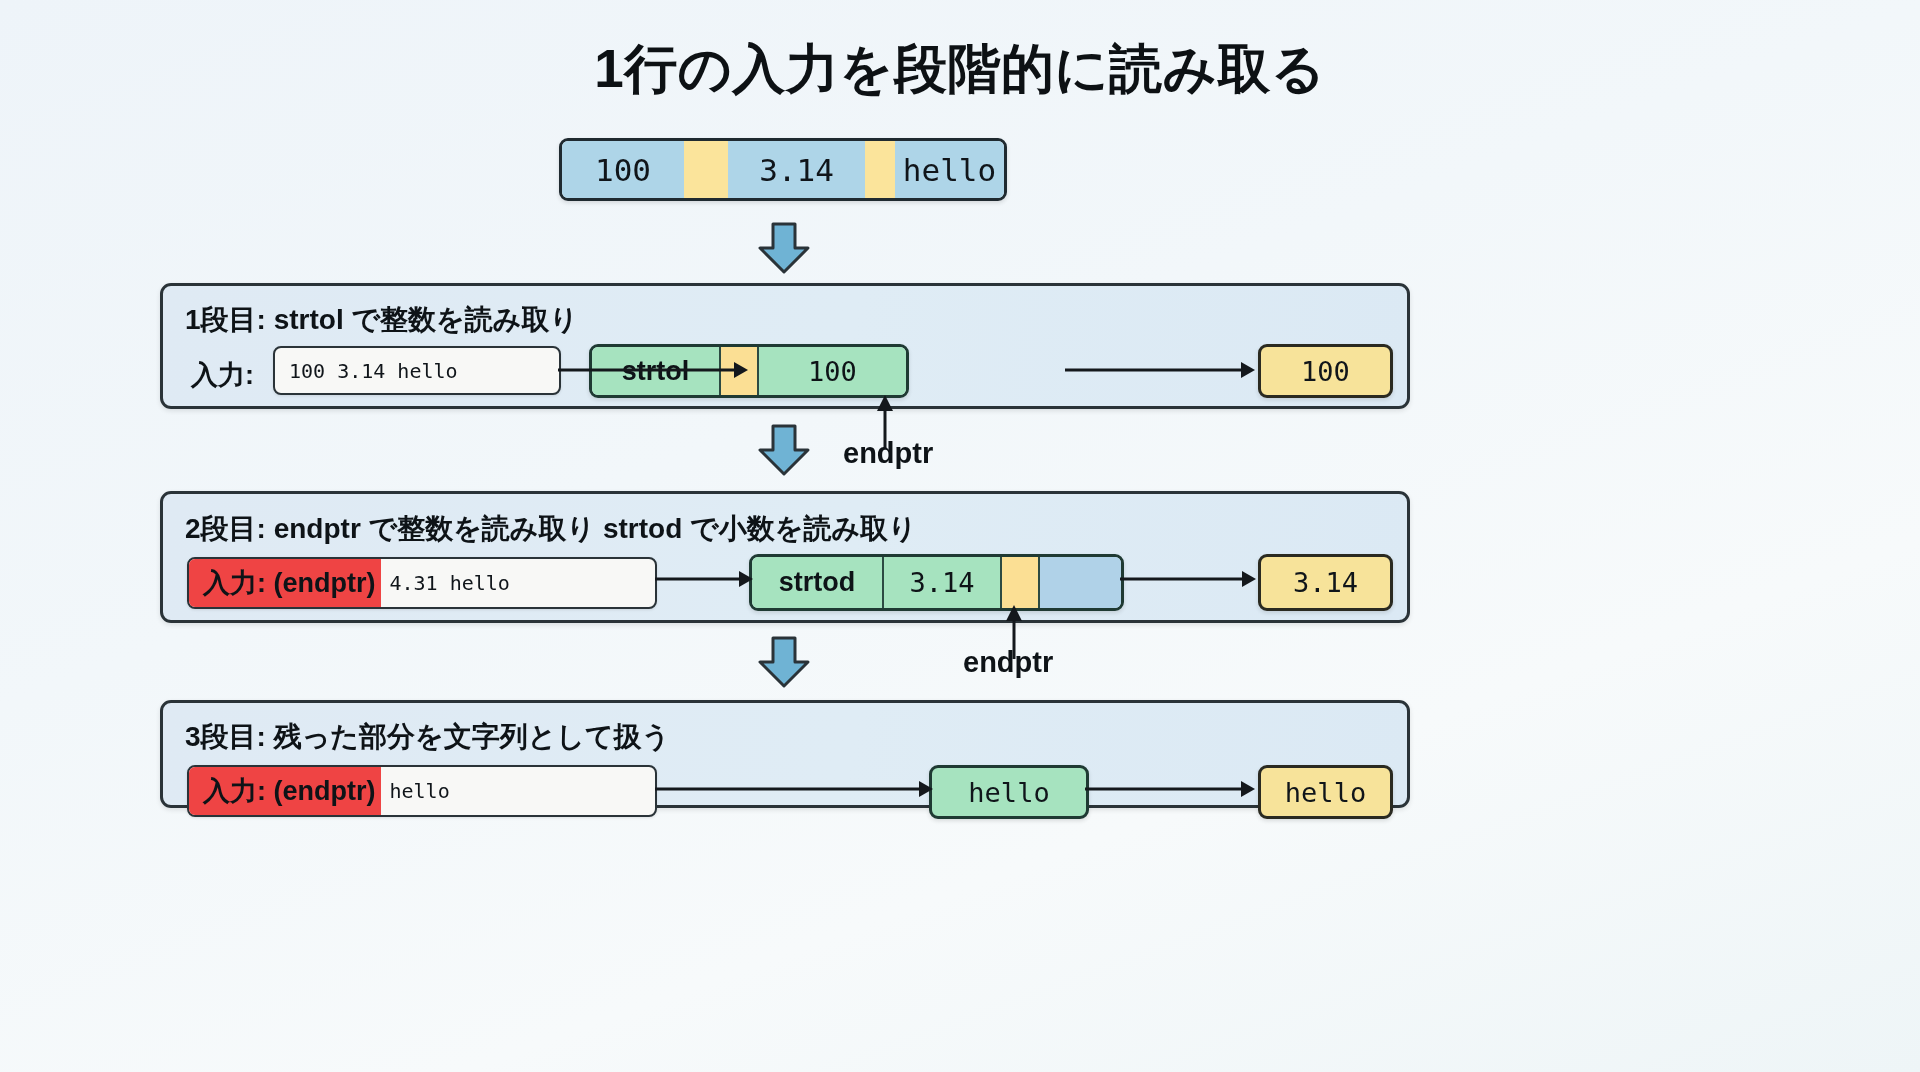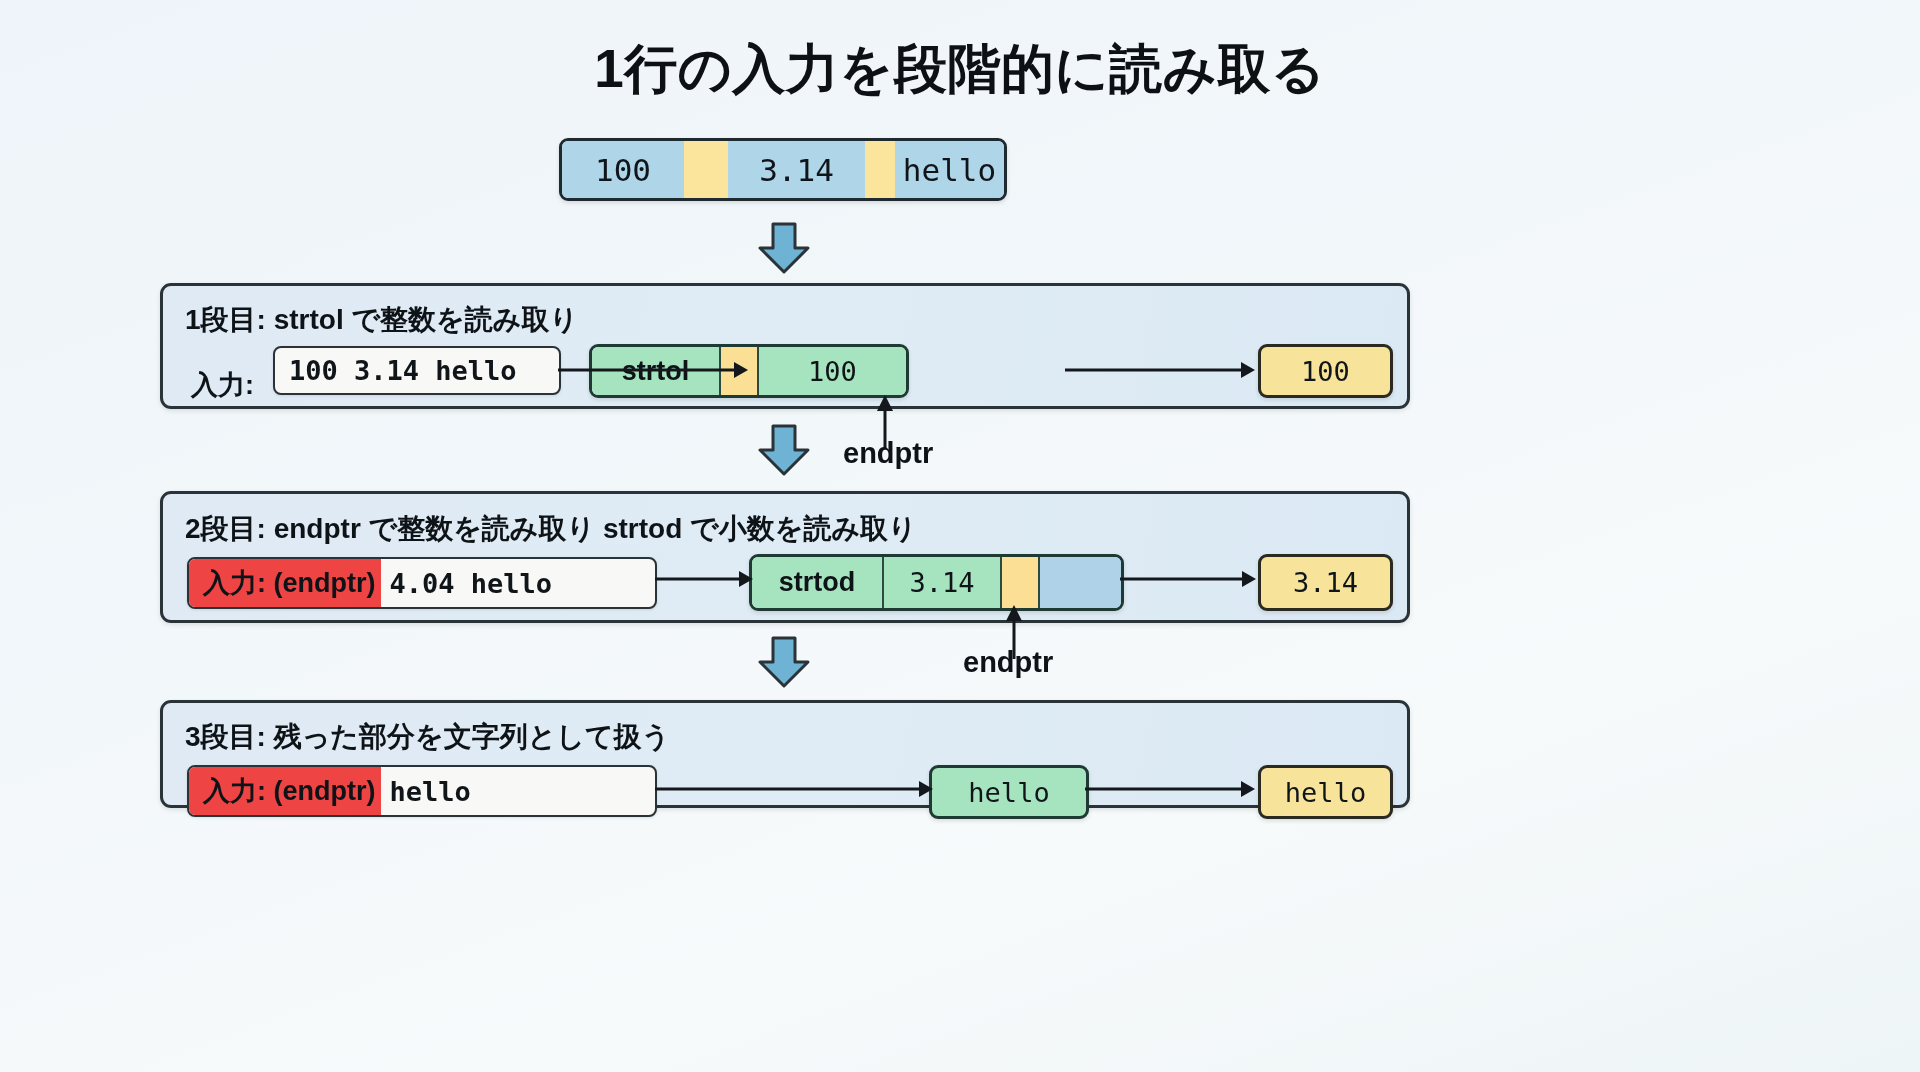--- a/index.html
+++ b/index.html
@@ -106,24 +106,23 @@
     align-items: center;
     padding: 0 6px 0 14px;
     font-size: 27px;
     font-weight: bold;
     background: #ef4444;
     color: #0e1317;
     white-space: nowrap;
   }
   .inbox .code {
     padding: 0 14px 0 8px;
-    font-size: 27px;
+    font-size: 20px;
     color: #10151a;
     white-space: nowrap;
-    font-weight: bold;
   }
 
   .fnbox {
     position: absolute;
     border: 3px solid #1f3a33;
     border-radius: 9px;
     box-sizing: border-box;
     display: flex;
     overflow: hidden;
     box-shadow: 0 2px 4px rgba(0,0,0,.12);
@@ -198,21 +197,21 @@
 
 <div class="downarrow" style="left:757px; top:222px;">
   <svg width="54" height="52" viewBox="0 0 54 52">
     <path d="M16 2 H38 V26 H51 L27 50 L3 26 H16 Z" fill="#6fb3d4" stroke="#2a3338" stroke-width="3" stroke-linejoin="round"></path>
   </svg>
 </div>
 
 <div class="stage" style="top:283px; height:126px;padding-left:8px;">
   <div class="stage-title" style="top:15px;">1段目: strtol で整数を読み取り</div>
 
-  <div class="lbl-nyu" style="left:28px; top:81px;">入力:</div>
+  <div class="lbl-nyu" style="left:28px; top:71px;">入力:</div>
 
   <div class="inbox" style="left:110px; top:60px; width:288px; height:49px;">
     <div class="code mono" style="padding-left:14px">100 3.14 hello</div>
   </div>
 
   <div class="fnbox" style="left:426px; top:58px; width:320px; height:54px;">
     <div class="cell green name" style="width:127px">strtol</div>
     <div class="cell yellow" style="width:36px"></div>
     <div class="cell green mono" style="flex:1">100</div>
   </div>
@@ -245,21 +244,21 @@
   <svg width="54" height="52" viewBox="0 0 54 52">
     <path d="M16 2 H38 V26 H51 L27 50 L3 26 H16 Z" fill="#6fb3d4" stroke="#2a3338" stroke-width="3" stroke-linejoin="round"></path>
   </svg>
 </div>
 
 <div class="stage" style="top:491px; height:132px;">
   <div class="stage-title" style="top:16px;">2段目: endptr で整数を読み取り strtod で小数を読み取り</div>
 
   <div class="inbox" style="left:24px; top:63px; width:470px; height:52px;">
     <div class="pre">入力: (endptr)</div>
-    <div class="code mono">4.04 hello</div>
+    <div class="code mono">4.31 hello</div>
   </div>
 
   <div class="fnbox" style="left:586px; top:60px; width:375px; height:57px;">
     <div class="cell green name" style="width:130px">strtod</div>
     <div class="cell green mono" style="width:116px">3.14</div>
     <div class="cell yellow" style="width:36px"></div>
     <div class="cell blue" style="flex:1"></div>
   </div>
 
   <div class="outbox mono" style="left:1095px; top:60px; width:135px; height:57px;">3.14</div>

